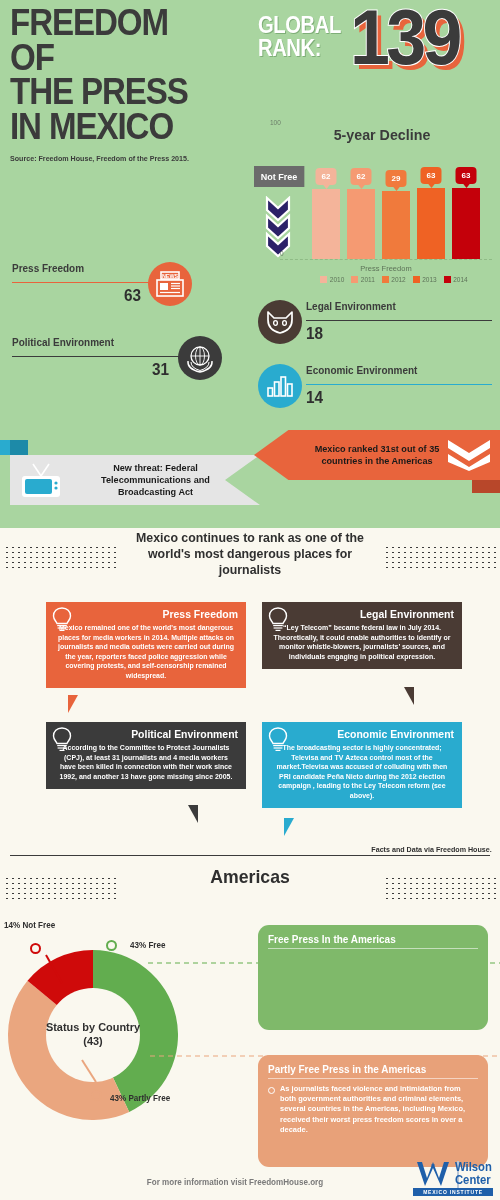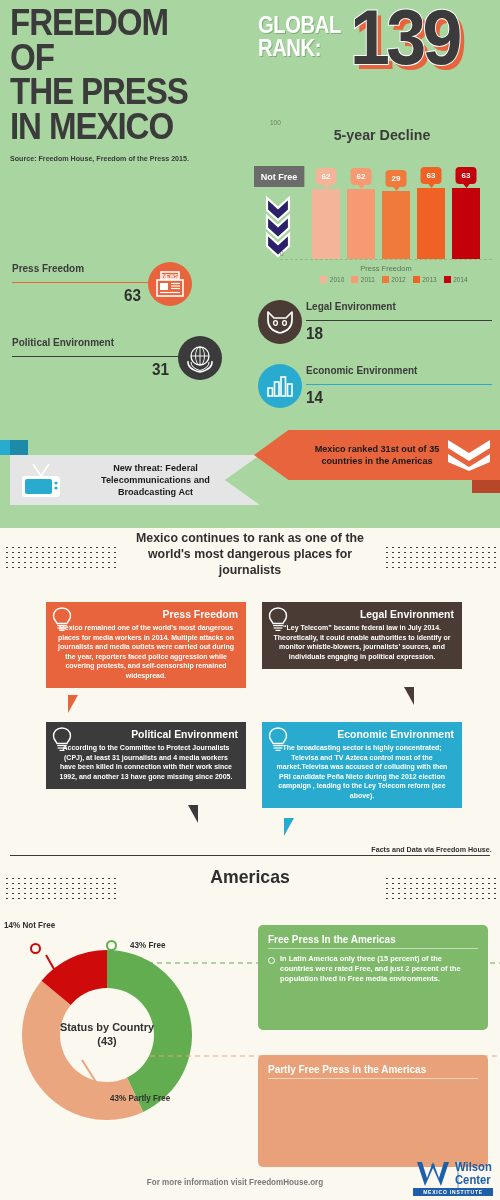--- a/index.html
+++ b/index.html
@@ -190,32 +190,32 @@
     font-size: 7.5px; font-weight: bold; color: #2f2f2f; transform: scaleX(0.95);
     transform-origin: right center;
   }
   .hr-dark { position: absolute; left: 10px; top: 855px; width: 480px; border-top: 1.6px solid #3b3b3b; }
   .americas-title {
     position: absolute; left: 150px; top: 866px; width: 200px; text-align: center;
     font-size: 19px; font-weight: bold; color: #2f2f2f; transform: scaleX(0.93);
   }
 
   
-  .donut-wrap { position: absolute; left: 22px; top: 950px; width: 170px; height: 170px; }
+  .donut-wrap { position: absolute; left: 8px; top: 950px; width: 170px; height: 170px; }
   .donut-center-txt {
     position: absolute; left: 0; top: 0; width: 170px; height: 170px;
     display: flex; flex-direction: column; align-items: center; justify-content: center;
     font-size: 11.5px; font-weight: bold; color: #2f2f2f; line-height: 1.2; text-align: center;
     transform: scaleX(0.95);
   }
   .pie-label { position: absolute; font-size: 8.5px; font-weight: bold; color: #2f2f2f; transform: scaleX(0.95); transform-origin: left center; }
   .pie-ring { position: absolute; width: 11px; height: 11px; border-radius: 50%; border: 2.2px solid #000; background: transparent; }
 
   
-  .infobox { position: absolute; border-radius: 5px; padding: 8px 10px; }
+  .infobox { position: absolute; border-radius: 11px; padding: 8px 10px; }
   .ib-title { font-size: 10.5px; font-weight: bold; color: #fff; transform: scaleX(0.95); transform-origin: left center; }
   .ib-rule { margin: 3px 0 5px 0; border-top: 1.4px solid rgba(255,255,255,0.55); }
   .ib-row { display: flex; gap: 5px; }
   .ib-bullet { width: 7px; height: 7px; border-radius: 50%; border: 1.2px solid #fff; flex: 0 0 auto; margin-top: 3px; }
   .ib-text { font-size: 7.6px; font-weight: bold; color: #fff; line-height: 1.34; transform: scaleX(0.98); transform-origin: left top; }
 
   
   .footer-note {
     position: absolute; left: 120px; top: 1177px; width: 230px; text-align: center;
     font-size: 8.5px; font-weight: bold; color: #7a7a7a; transform: scaleX(0.95);
@@ -506,29 +506,29 @@
 <div class="pie-ring" style="left:30px; top:943px; border-color:#cf0a0a;"></div>
 <div class="pie-label" style="left:4px; top:920px;">14% Not Free</div>
 <div class="pie-ring" style="left:106px; top:940px; border-color:#62ad4f;"></div>
 <div class="pie-label" style="left:130px; top:940px;">43% Free</div>
 <div class="pie-ring" style="left:91px; top:1090px; border-color:#eaa67f;"></div>
 <div class="pie-label" style="left:110px; top:1093px;">43% Partly Free</div>
 
 <div class="infobox" style="left:258px; top:925px; width:230px; height:105px; background:#7fb96a;">
   <div class="ib-title">Free Press In the Americas</div>
   <div class="ib-rule"></div>
-  <div class="ib-row">
-    <span class="ib-bullet"></span>
-    <span class="ib-text">In Latin America only three (15 percent) of the countries were rated Free, and just 2 percent of the population lived in Free media environments.</span>
-  </div>
 </div>
 
 <div class="infobox" style="left:258px; top:1055px; width:230px; height:112px; background:#e8a179;">
   <div class="ib-title">Partly Free Press in the Americas</div>
   <div class="ib-rule"></div>
+  <div class="ib-row">
+    <span class="ib-bullet"></span>
+    <span class="ib-text">As journalists faced violence and intimidation from both government authorities and criminal elements, several countries in the Americas, including Mexico, received their worst press freedom scores in over a decade.</span>
+  </div>
 </div>
 
 <div class="footer-note">For more information visit FreedomHouse.org</div>
 <div class="wc-logo">
   <svg width="40" height="30" viewBox="0 0 40 30">
     <path d="M4 2 L12 26 L20 8 L28 26 L36 2 L31 2 L26 18 L20 2 L14 18 L9 2 Z" fill="#1f5fa9"></path>
     <text x="20" y="7" font-size="4" font-family="Liberation Sans, sans-serif" fill="#1f5fa9" text-anchor="middle">W</text>
   </svg>
   <div style="position:absolute;left:44px;top:1px;width:1.5px;height:28px;background:#b9c6d6;"></div>
 </div>

